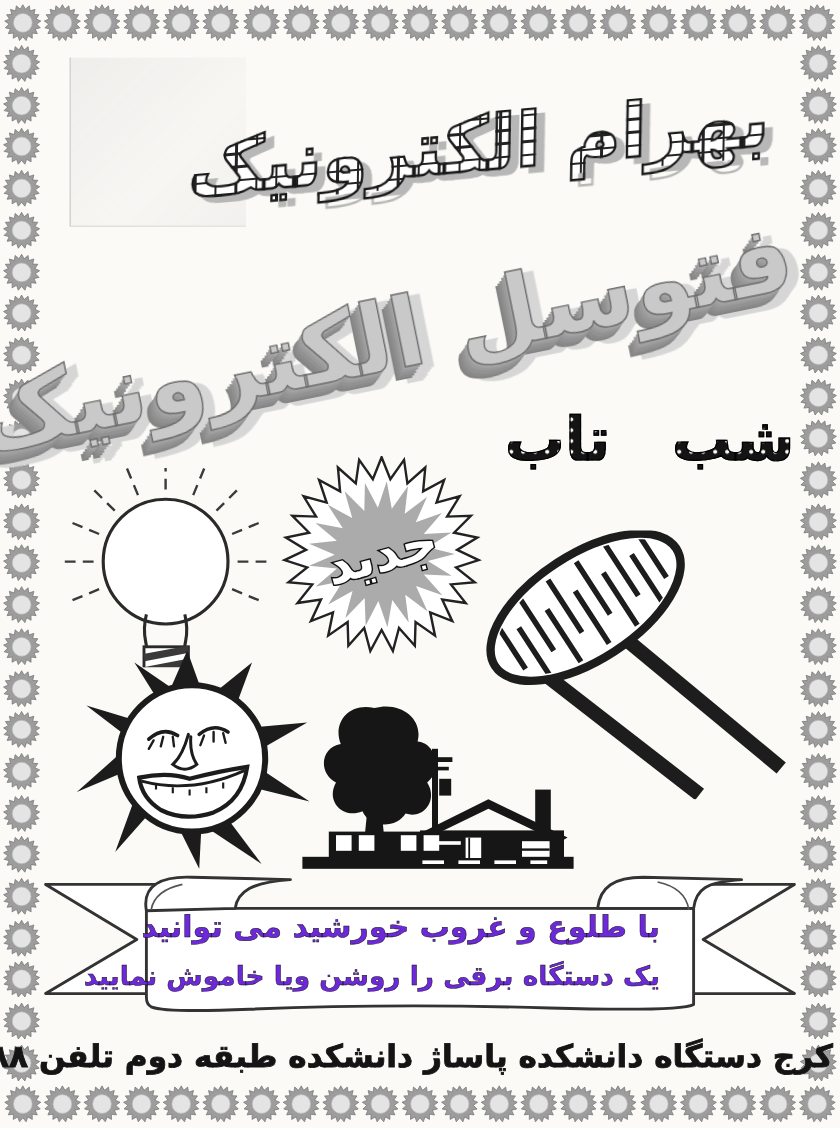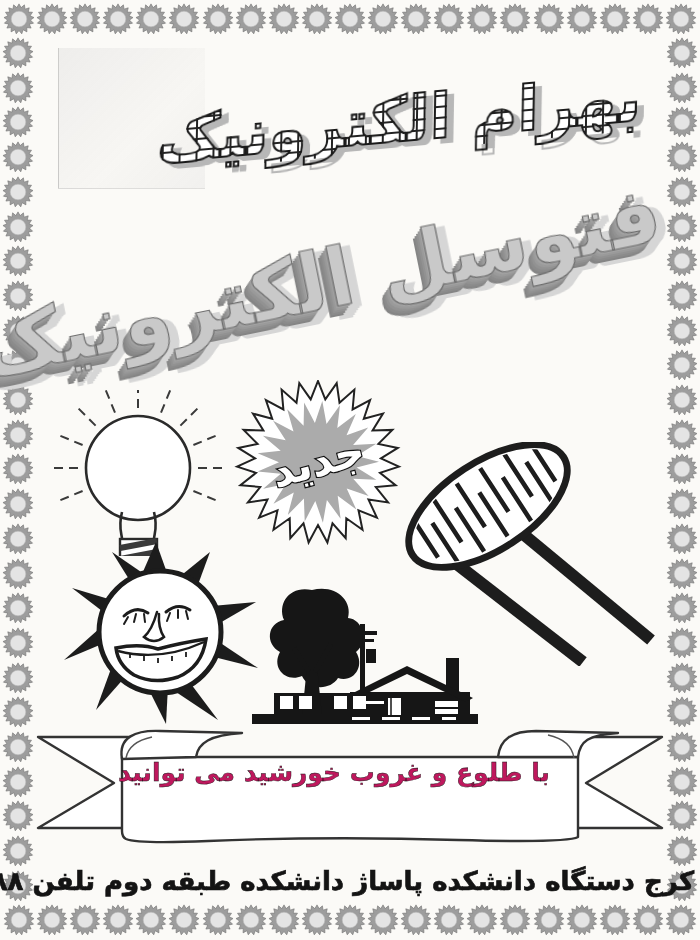--- a/index.html
+++ b/index.html
@@ -59,21 +59,21 @@
   .ill{position:absolute;}
   #bulb-svg{left:46px;top:390px;}
   #starburst-svg{left:231px;top:380px;}
   #photocell-svg{left:393px;top:442px;}
   #sun-svg{left:60px;top:540px;}
   #house-svg{left:250px;top:582px;}
   #banner-svg{left:28px;top:725px;}
 
   
   .banner-text{position:absolute;left:150px;top:752px;width:400px;text-align:center;
-      direction:rtl;color:#be185d;font-weight:bold;}
+      direction:rtl;color:#6d28d9;font-weight:bold;}
   .banner-line1{font-size:25px;line-height:42px;white-space:nowrap;-webkit-text-stroke:.4px #111;}
   .banner-line2{font-size:22px;line-height:42px;white-space:nowrap;letter-spacing:-.3px;-webkit-text-stroke:.4px #111;}
 
   
   .address{position:absolute;left:6px;right:6px;top:866px;text-align:center;direction:rtl;
       font-weight:bold;font-size:26px;color:#141414;white-space:nowrap;
       -webkit-text-stroke:.7px #141414;}
   .address .phone{letter-spacing:1px;}
 </style>
 </head>
@@ -374,20 +374,21 @@
         <use href="#orn-sym"></use>
       </svg>
     </div>
 
   <div class="smudge"></div>
 
   <div class="store-title">بهرام الکترونیک</div>
 
   <div class="product-title">فتوسل الکترونیک</div>
 
+  <div class="tagline">شب تاب</div>
 
   <svg id="bulb-svg" class="ill" width="184" height="166" viewBox="0 0 184 166">
     <g id="bulb-rays">
         <line x1="152.0" y1="78.0" x2="180.0" y2="78.0" stroke="#3a3a3a" stroke-width="2" stroke-dasharray="9 6"></line>
         <line x1="147.4" y1="101.0" x2="173.3" y2="111.7" stroke="#3a3a3a" stroke-width="2" stroke-dasharray="9 6"></line>
         <line x1="36.6" y1="101.0" x2="10.7" y2="111.7" stroke="#3a3a3a" stroke-width="2" stroke-dasharray="9 6"></line>
         <line x1="32.0" y1="78.0" x2="4.0" y2="78.0" stroke="#3a3a3a" stroke-width="2" stroke-dasharray="9 6"></line>
         <line x1="36.6" y1="55.0" x2="10.7" y2="44.3" stroke="#3a3a3a" stroke-width="2" stroke-dasharray="9 6"></line>
         <line x1="49.6" y1="35.6" x2="29.8" y2="15.8" stroke="#3a3a3a" stroke-width="2" stroke-dasharray="9 6"></line>
         <line x1="69.0" y1="22.6" x2="58.3" y2="-3.3" stroke="#3a3a3a" stroke-width="2" stroke-dasharray="9 6"></line>
@@ -493,20 +494,21 @@
       <path d="M94,32 L550,32 L550,112 Q540,118 430,115 Q300,111 180,116 Q110,119 98,114 Q94,112 94,106 Z"></path>
       <path d="M94,34 C90,12 108,5 132,6 L214,8 C182,10 170,18 168,32 Z"></path>
       <path d="M470,32 C472,14 484,6 508,6 L590,8 C560,10 552,16 550,32 Z"></path>
     </g>
     <path d="M98,33 C100,22 110,15 124,12" fill="none" stroke="#555555" stroke-width="1.4"></path>
     <path d="M546,33 C544,20 534,13 520,10" fill="none" stroke="#555555" stroke-width="1.4"></path>
   </svg>
 
   <div class="banner-text">
     <div class="banner-line1">با طلوع و غروب خورشید می توانید</div>
+    <div class="banner-line2">یک دستگاه برقی را روشن ویا خاموش نمایید</div>
   </div>
 
   <div class="address">
     <span>کرج دستگاه دانشکده پاساژ دانشکده طبقه دوم تلفن</span>
     <span class="phone">۳۲۲۲۳۵۸۸</span>
   </div>
 
 </div>
 
 </body></html>

